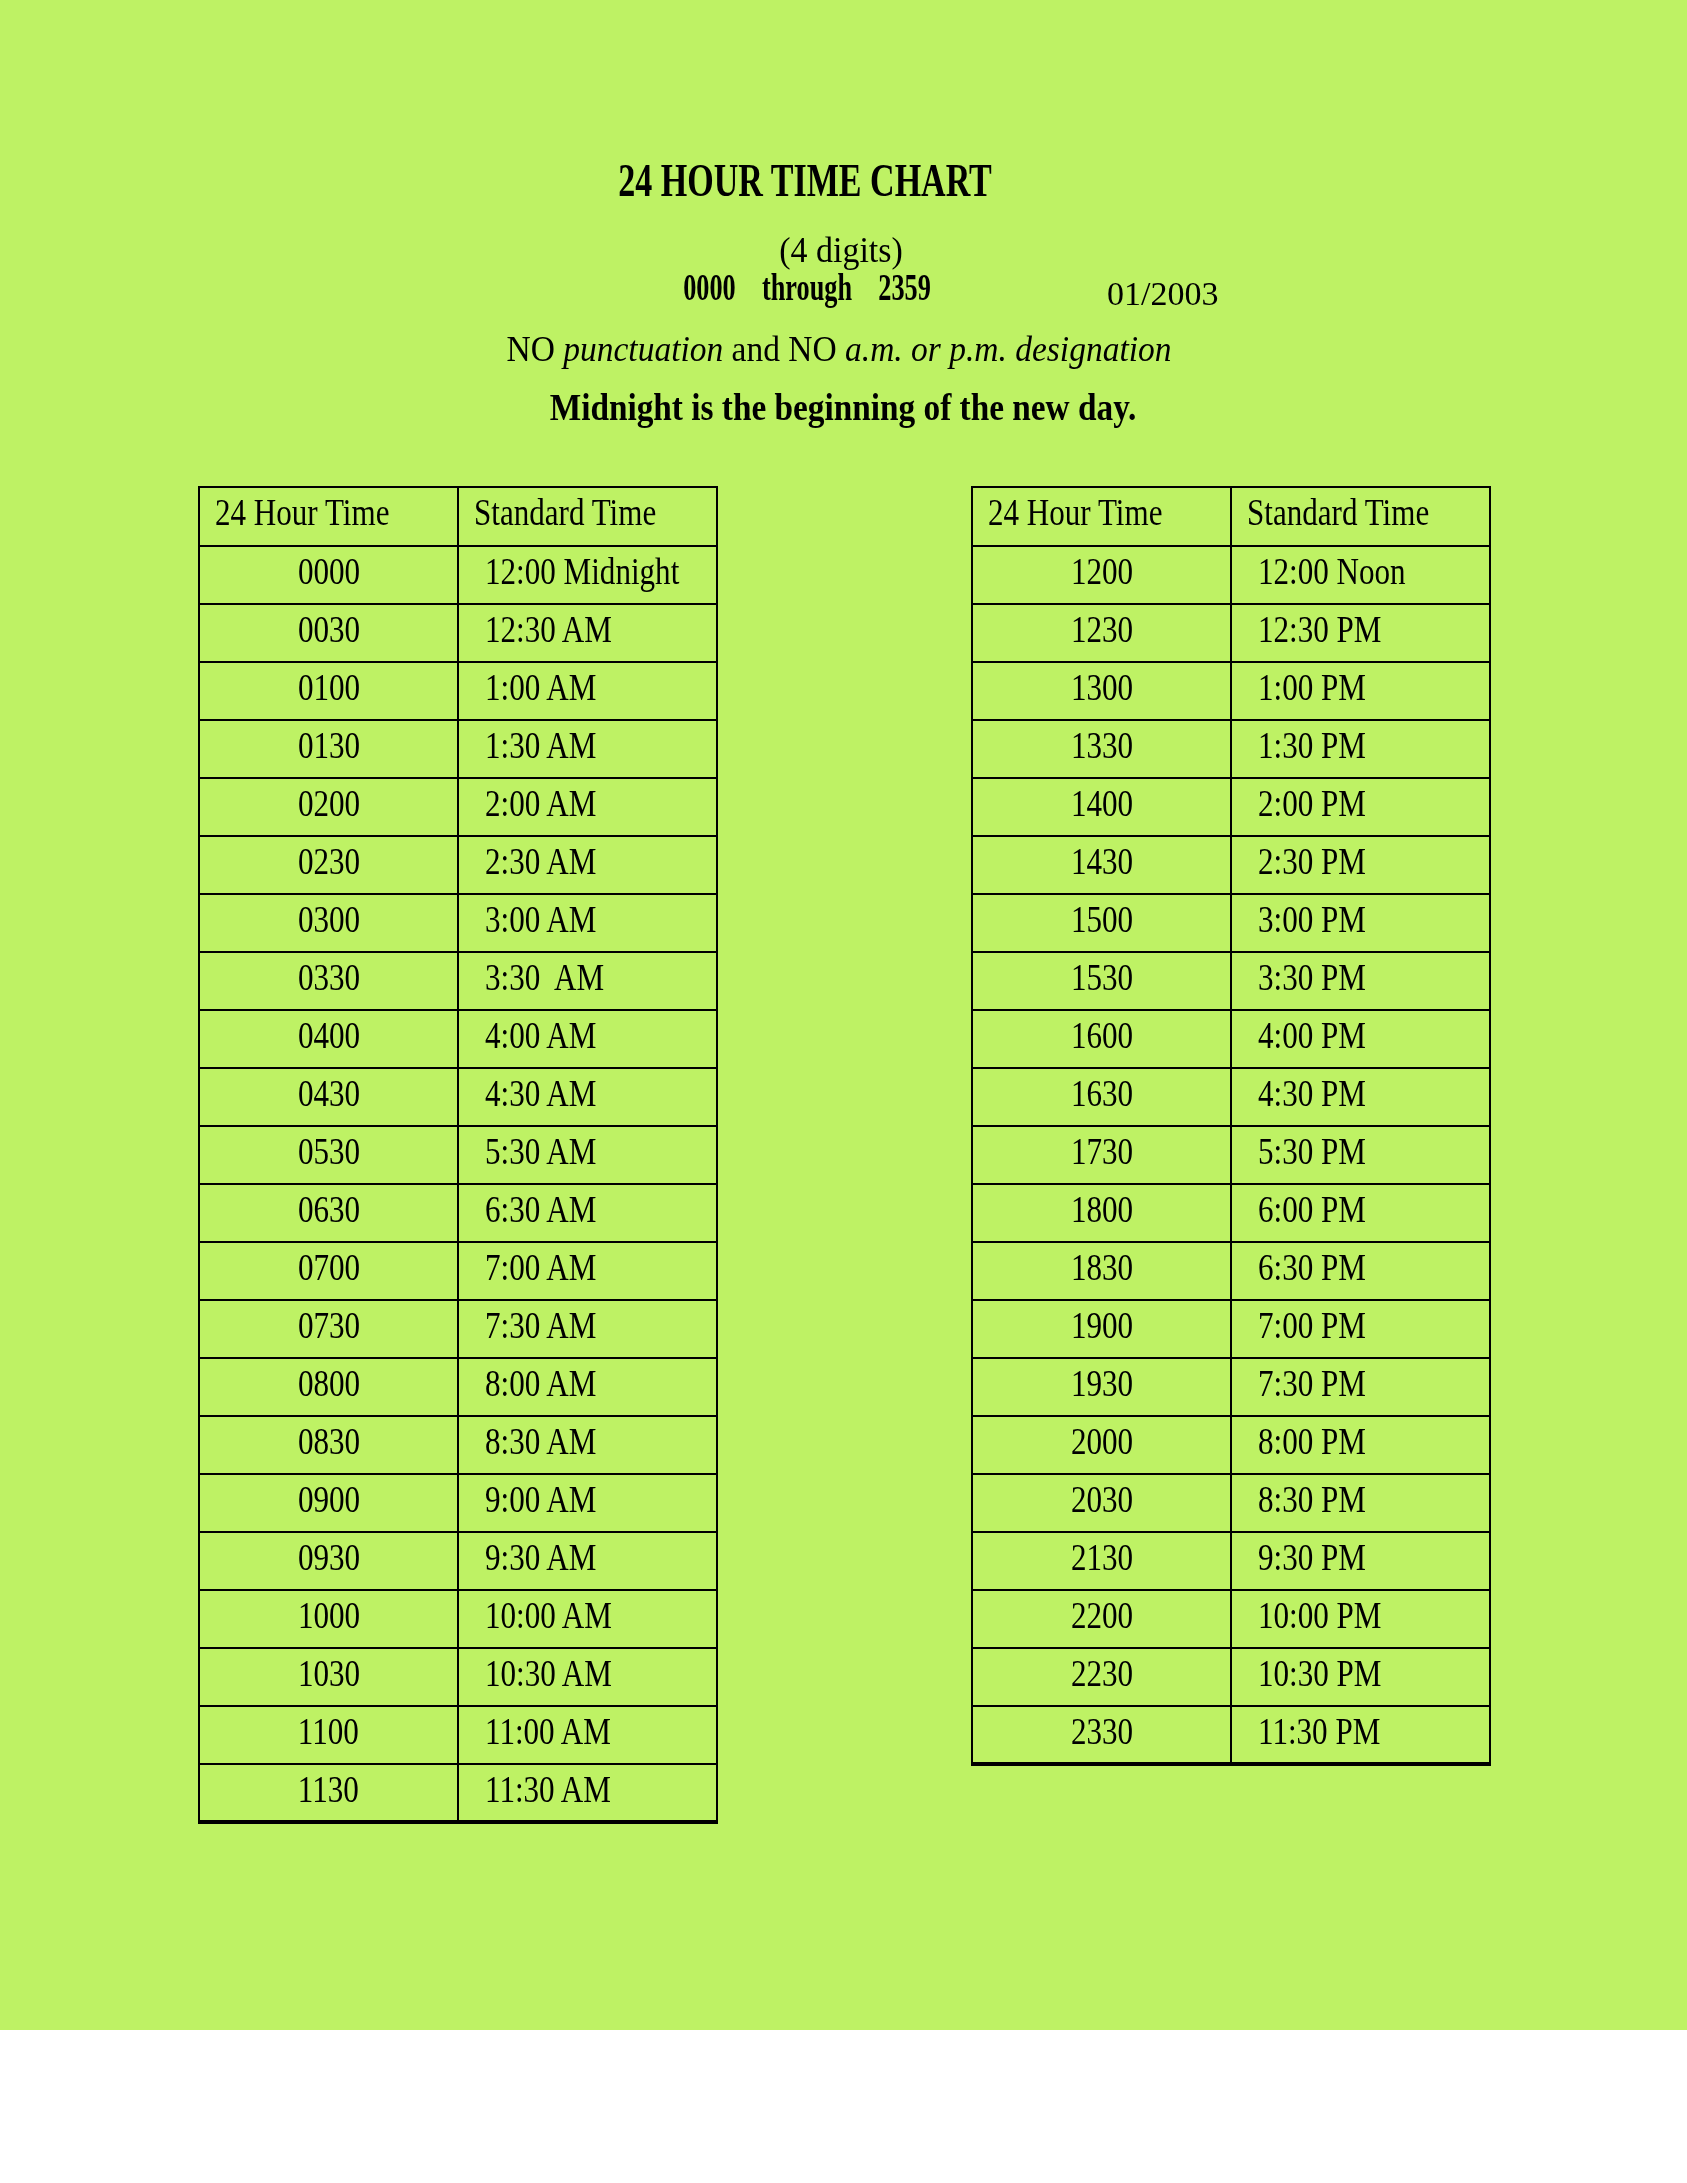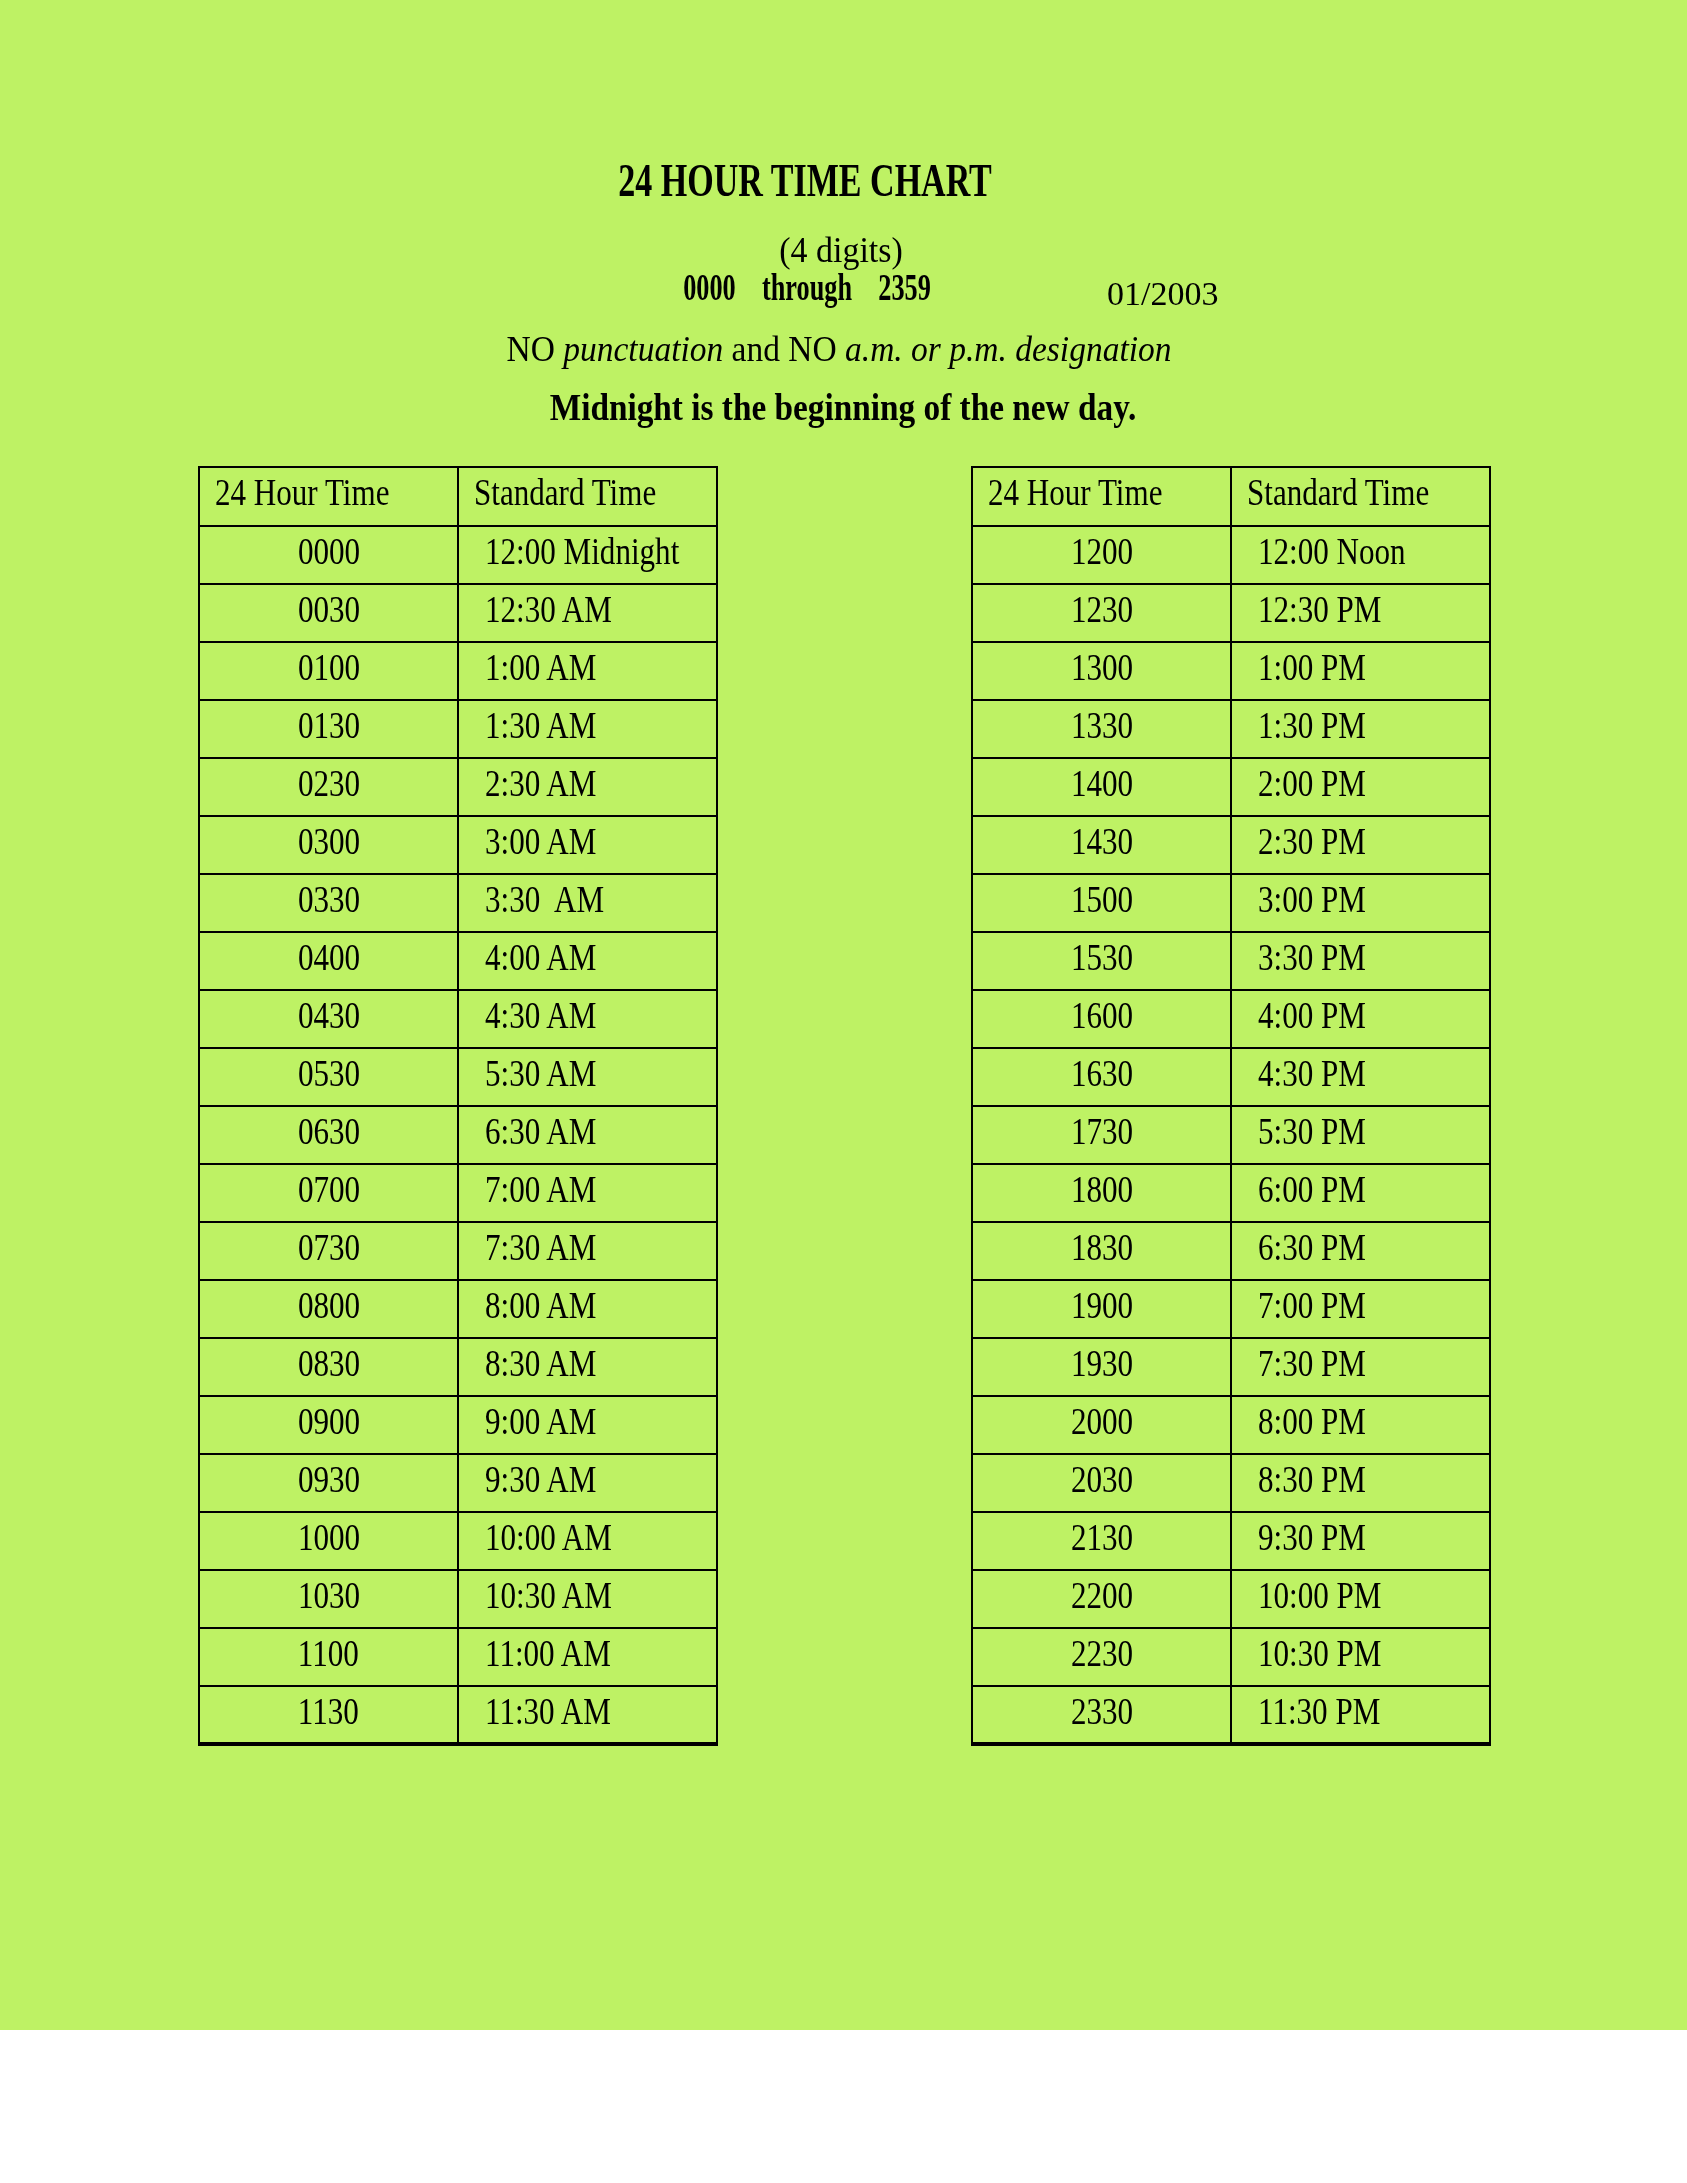--- a/index.html
+++ b/index.html
@@ -36,20 +36,21 @@
     left:843px;top:386px;font-weight:bold;font-size:37px;line-height:normal;
     transform:translateX(-50%) scaleX(0.90);
   }
   table.tt{
     position:absolute;
     border-collapse:collapse;
     table-layout:fixed;
     border:2.6px solid #000;
     border-bottom-width:4.4px;
     font-size:37px;
+    margin-top:20px;
   }
   #table-am{left:198px;top:466px;}
   #table-pm{left:971px;top:466px;}
   #table-am col{width:259px;}
   #table-pm col{width:259px;}
   .tt th,.tt td{
     border:2.6px solid #000;
     vertical-align:top;
     padding:6.1px 0 0 0;
     font-weight:normal;
@@ -110,20 +111,24 @@
         </tr>
         <tr>
           <td class="c1"><span class="cx ctr">0100</span></td>
           <td class="c2"><span class="cx lft">1:00 AM</span></td>
         </tr>
         <tr>
           <td class="c1"><span class="cx ctr">0130</span></td>
           <td class="c2"><span class="cx lft">1:30 AM</span></td>
         </tr>
         <tr>
+          <td class="c1"><span class="cx ctr">0200</span></td>
+          <td class="c2"><span class="cx lft">2:00 AM</span></td>
+        </tr>
+        <tr>
           <td class="c1"><span class="cx ctr">0230</span></td>
           <td class="c2"><span class="cx lft">2:30 AM</span></td>
         </tr>
         <tr>
           <td class="c1"><span class="cx ctr">0300</span></td>
           <td class="c2"><span class="cx lft">3:00 AM</span></td>
         </tr>
         <tr>
           <td class="c1"><span class="cx ctr">0330</span></td>
           <td class="c2"><span class="cx lft">3:30  AM</span></td>

